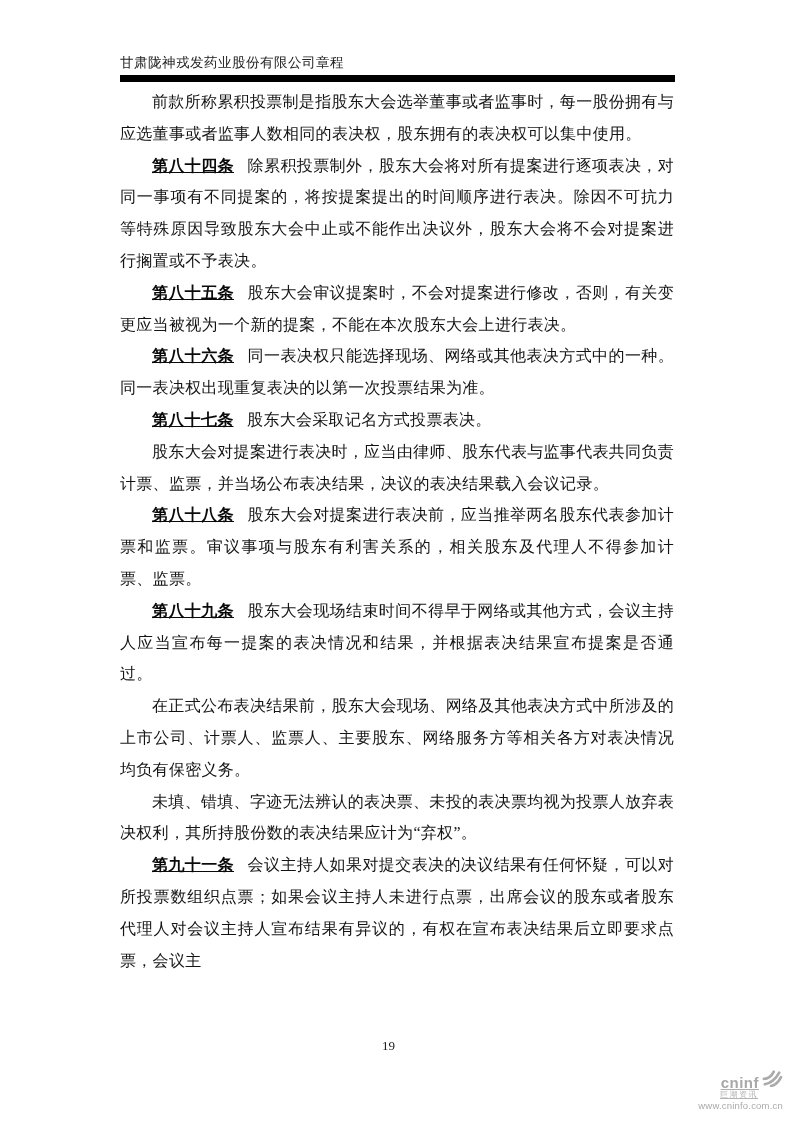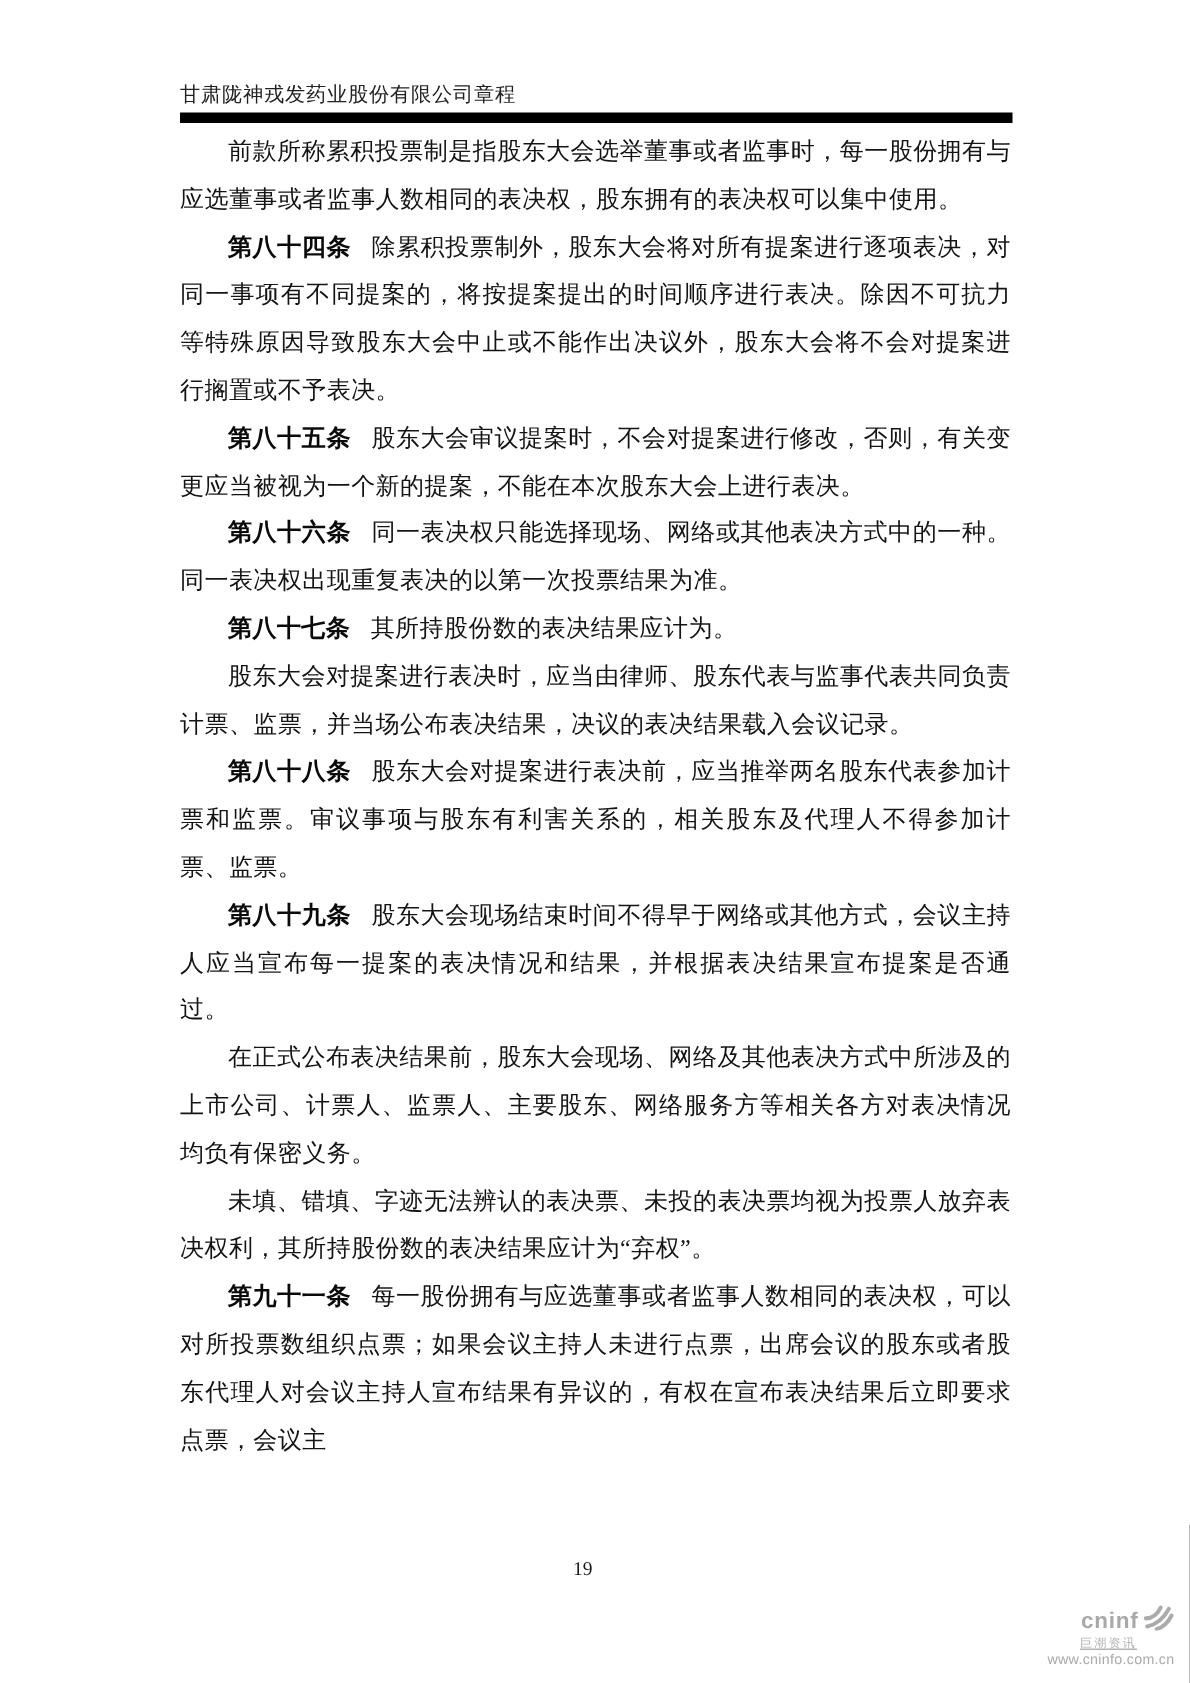--- a/index.html
+++ b/index.html
@@ -36,20 +36,21 @@
     text-align:justify;
     text-justify:inter-ideograph;
     text-indent:2em;
     letter-spacing:0.3px;
     color:#141414;
   }
   .art-num {
     font-weight:bold;
     margin-right:0.85em;
     color:#0a0a0a;
+    text-decoration:underline;
   }
   .art-num:empty { margin-right:0; display:none; }
   .footer-pageno {
     position:absolute;
     left:0; right:16px; top:1038px;
     text-align:center;
     font-size:13px;
     color:#1a1a1a;
   }
   .cninfo-logo {
@@ -57,21 +58,22 @@
     right:10px; top:1069px;
     display:flex;
     flex-direction:column;
     align-items:flex-end;
     font-family:"Liberation Sans","DejaVu Sans",sans-serif;
     color:#adadad;
     line-height:1;
   }
   .logo-row {
     display:flex;
-    align-items:center;
+    align-items:flex-end;
+    text-decoration:underline;
   }
   .logo-brand {
     font-weight:bold;
     font-size:15px;
     letter-spacing:0.5px;
     color:#a9a9a9;
   }
   .logo-swirl { margin-left:2px; }
   .logo-cn {
     font-size:8px;
@@ -93,27 +95,27 @@
 
   <div class="header">
     <div class="header-title">甘肃陇神戎发药业股份有限公司章程</div>
   </div>
 
   <div class="content">
     <p class="para"><span class="art-text">前款所称累积投票制是指股东大会选举董事或者监事时，每一股份拥有与应选董事或者监事人数相同的表决权，股东拥有的表决权可以集中使用。</span></p>
     <p class="para"><span class="art-num">第八十四条</span><span class="art-text">除累积投票制外，股东大会将对所有提案进行逐项表决，对同一事项有不同提案的，将按提案提出的时间顺序进行表决。除因不可抗力等特殊原因导致股东大会中止或不能作出决议外，股东大会将不会对提案进行搁置或不予表决。</span></p>
     <p class="para"><span class="art-num">第八十五条</span><span class="art-text">股东大会审议提案时，不会对提案进行修改，否则，有关变更应当被视为一个新的提案，不能在本次股东大会上进行表决。</span></p>
     <p class="para"><span class="art-num">第八十六条</span><span class="art-text">同一表决权只能选择现场、网络或其他表决方式中的一种。同一表决权出现重复表决的以第一次投票结果为准。</span></p>
-    <p class="para"><span class="art-num">第八十七条</span><span class="art-text">其所持股份数的表决结果应计为。</span></p>
+    <p class="para"><span class="art-num">第八十七条</span><span class="art-text">股东大会采取记名方式投票表决。</span></p>
     <p class="para"><span class="art-text">股东大会对提案进行表决时，应当由律师、股东代表与监事代表共同负责计票、监票，并当场公布表决结果，决议的表决结果载入会议记录。</span></p>
     <p class="para"><span class="art-num">第八十八条</span><span class="art-text">股东大会对提案进行表决前，应当推举两名股东代表参加计票和监票。审议事项与股东有利害关系的，相关股东及代理人不得参加计票、监票。</span></p>
     <p class="para"><span class="art-num">第八十九条</span><span class="art-text">股东大会现场结束时间不得早于网络或其他方式，会议主持人应当宣布每一提案的表决情况和结果，并根据表决结果宣布提案是否通过。</span></p>
     <p class="para"><span class="art-text">在正式公布表决结果前，股东大会现场、网络及其他表决方式中所涉及的上市公司、计票人、监票人、主要股东、网络服务方等相关各方对表决情况均负有保密义务。</span></p>
     <p class="para"><span class="art-text">未填、错填、字迹无法辨认的表决票、未投的表决票均视为投票人放弃表决权利，其所持股份数的表决结果应计为“弃权”。</span></p>
-    <p class="para"><span class="art-num">第九十一条</span><span class="art-text">每一股份拥有与应选董事或者监事人数相同的表决权，可以对所投票数组织点票；如果会议主持人未进行点票，出席会议的股东或者股东代理人对会议主持人宣布结果有异议的，有权在宣布表决结果后立即要求点票，会议主</span></p>
+    <p class="para"><span class="art-num">第九十一条</span><span class="art-text">会议主持人如果对提交表决的决议结果有任何怀疑，可以对所投票数组织点票；如果会议主持人未进行点票，出席会议的股东或者股东代理人对会议主持人宣布结果有异议的，有权在宣布表决结果后立即要求点票，会议主</span></p>
   </div>
 
   <div class="footer-pageno">19</div>
 
   <div class="cninfo-logo">
     <div class="logo-row">
       <span class="logo-brand">cninf</span>
       <span class="logo-swirl">
         <svg width="22" height="18" viewBox="0 0 24 20" aria-hidden="true">
           <path d="M3 11 Q10 11 14 3" stroke="#ababab" stroke-width="3" fill="none" stroke-linecap="round"></path>

